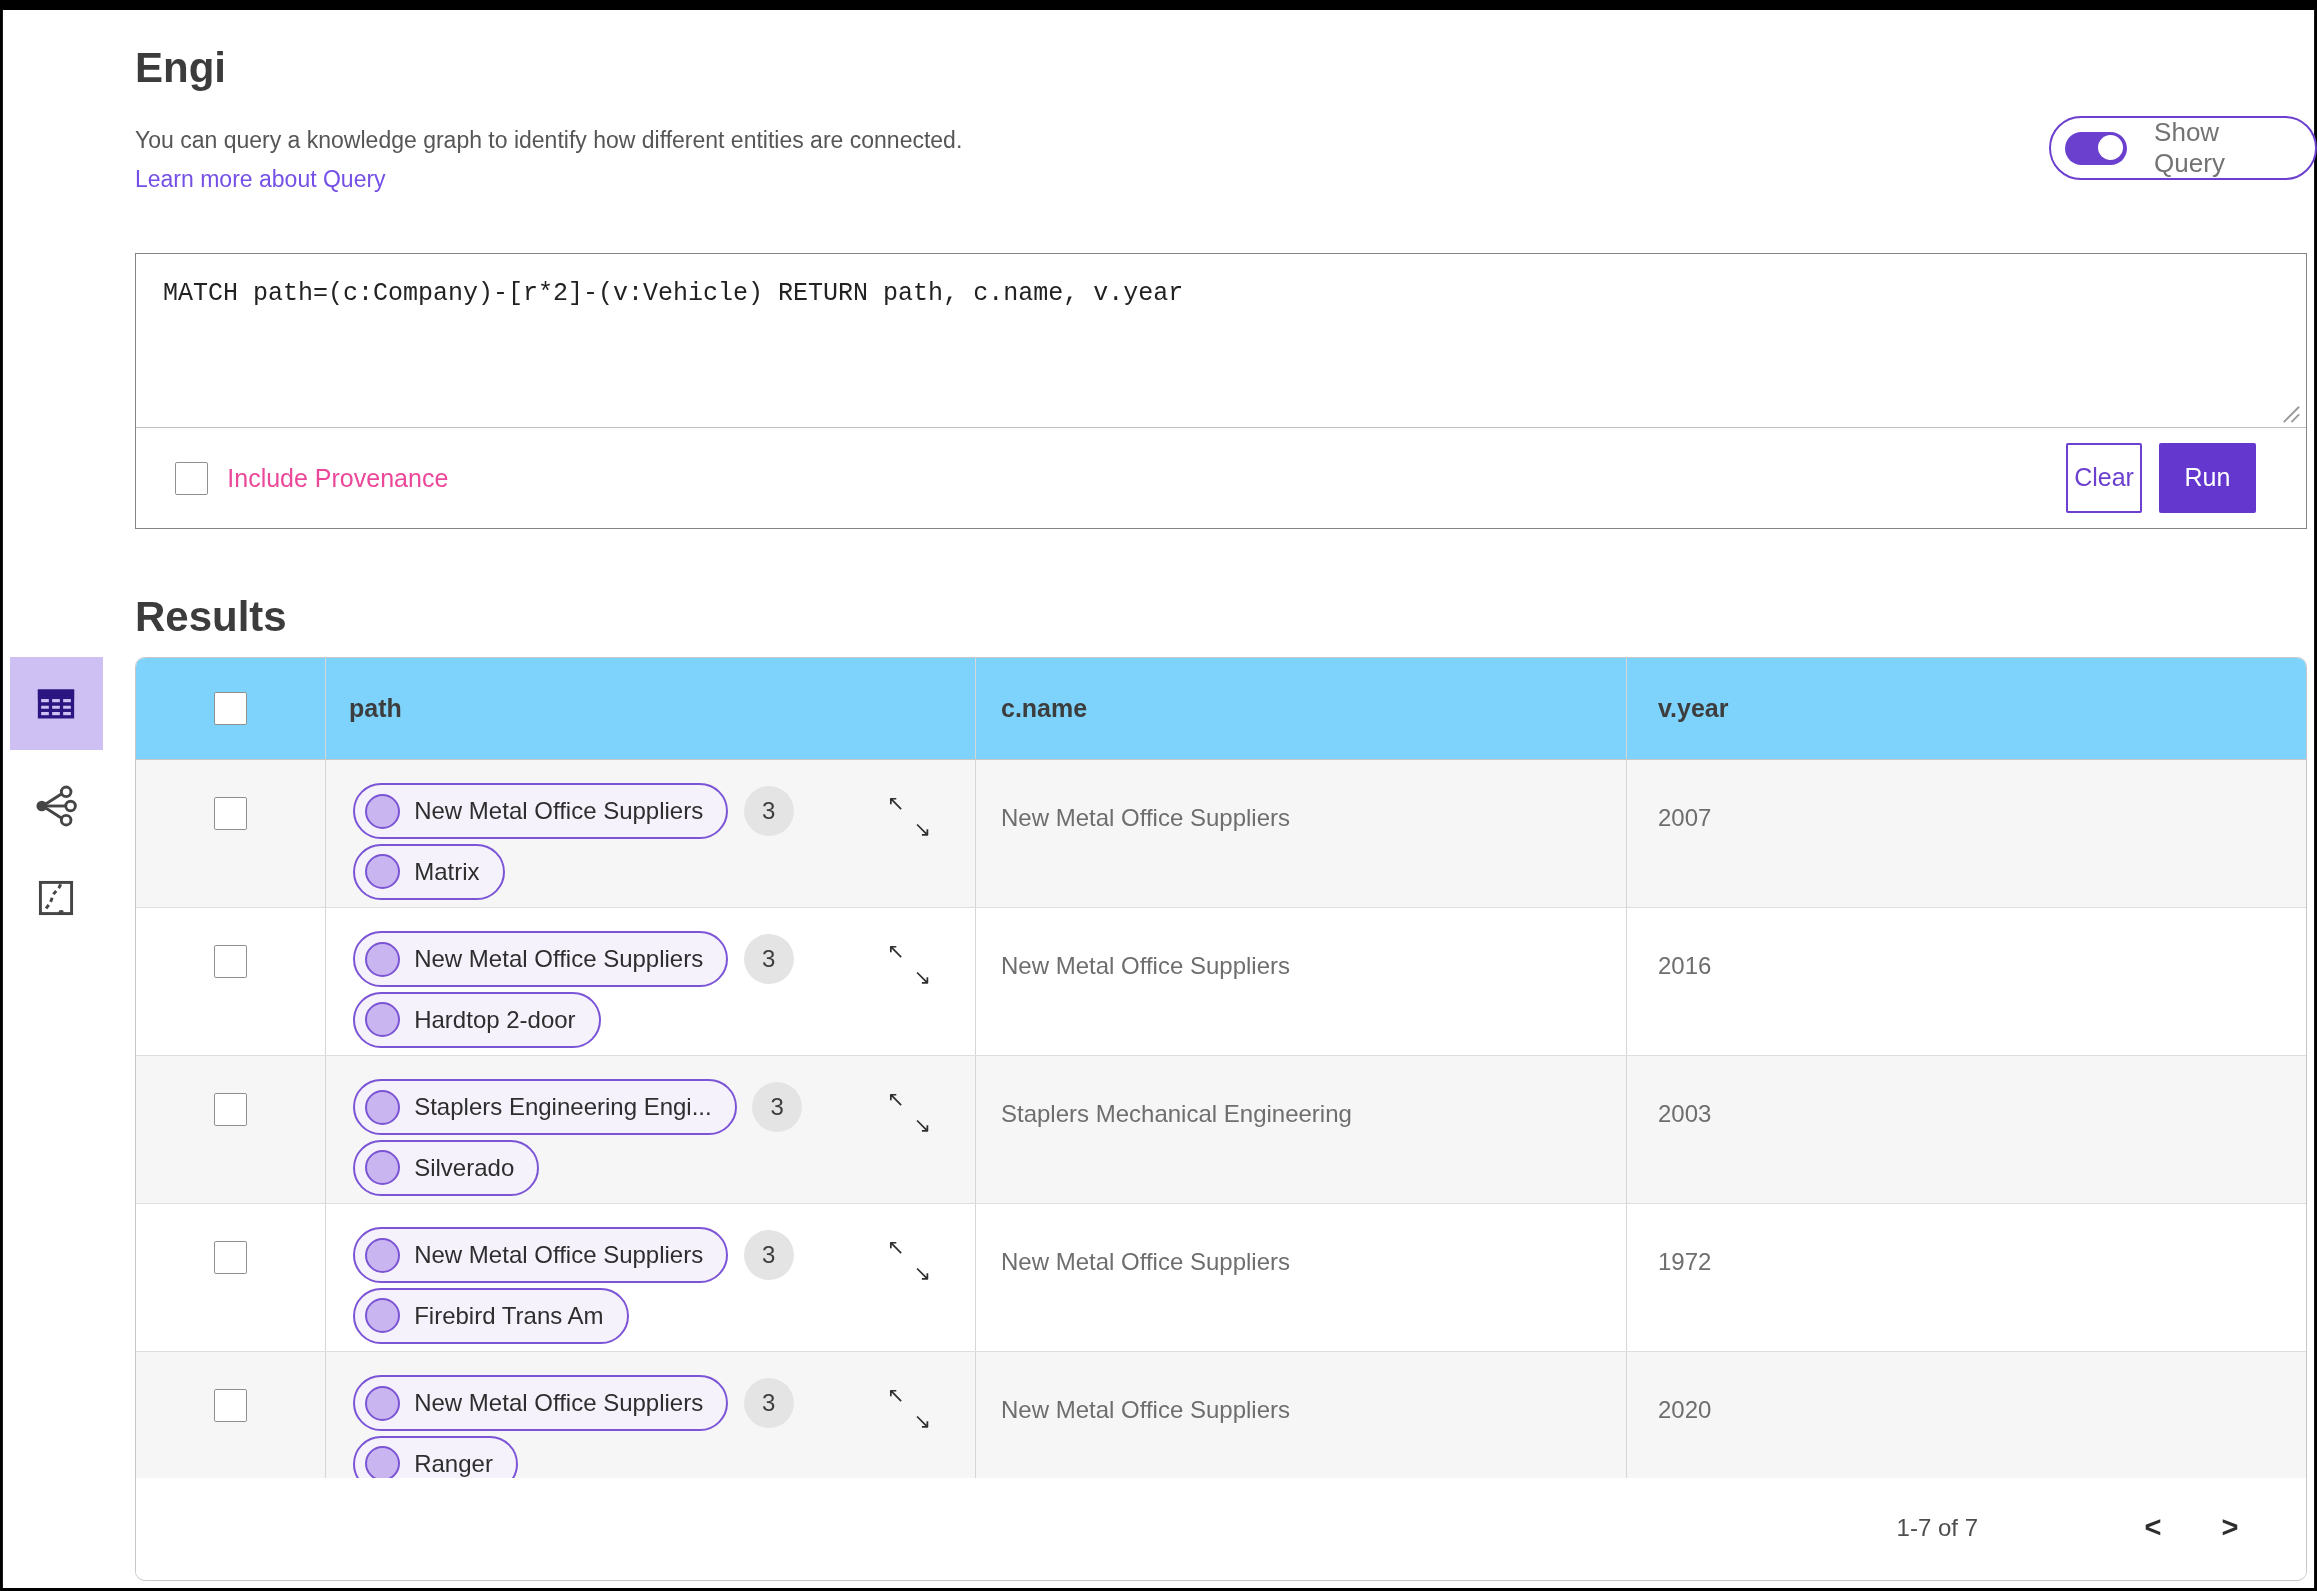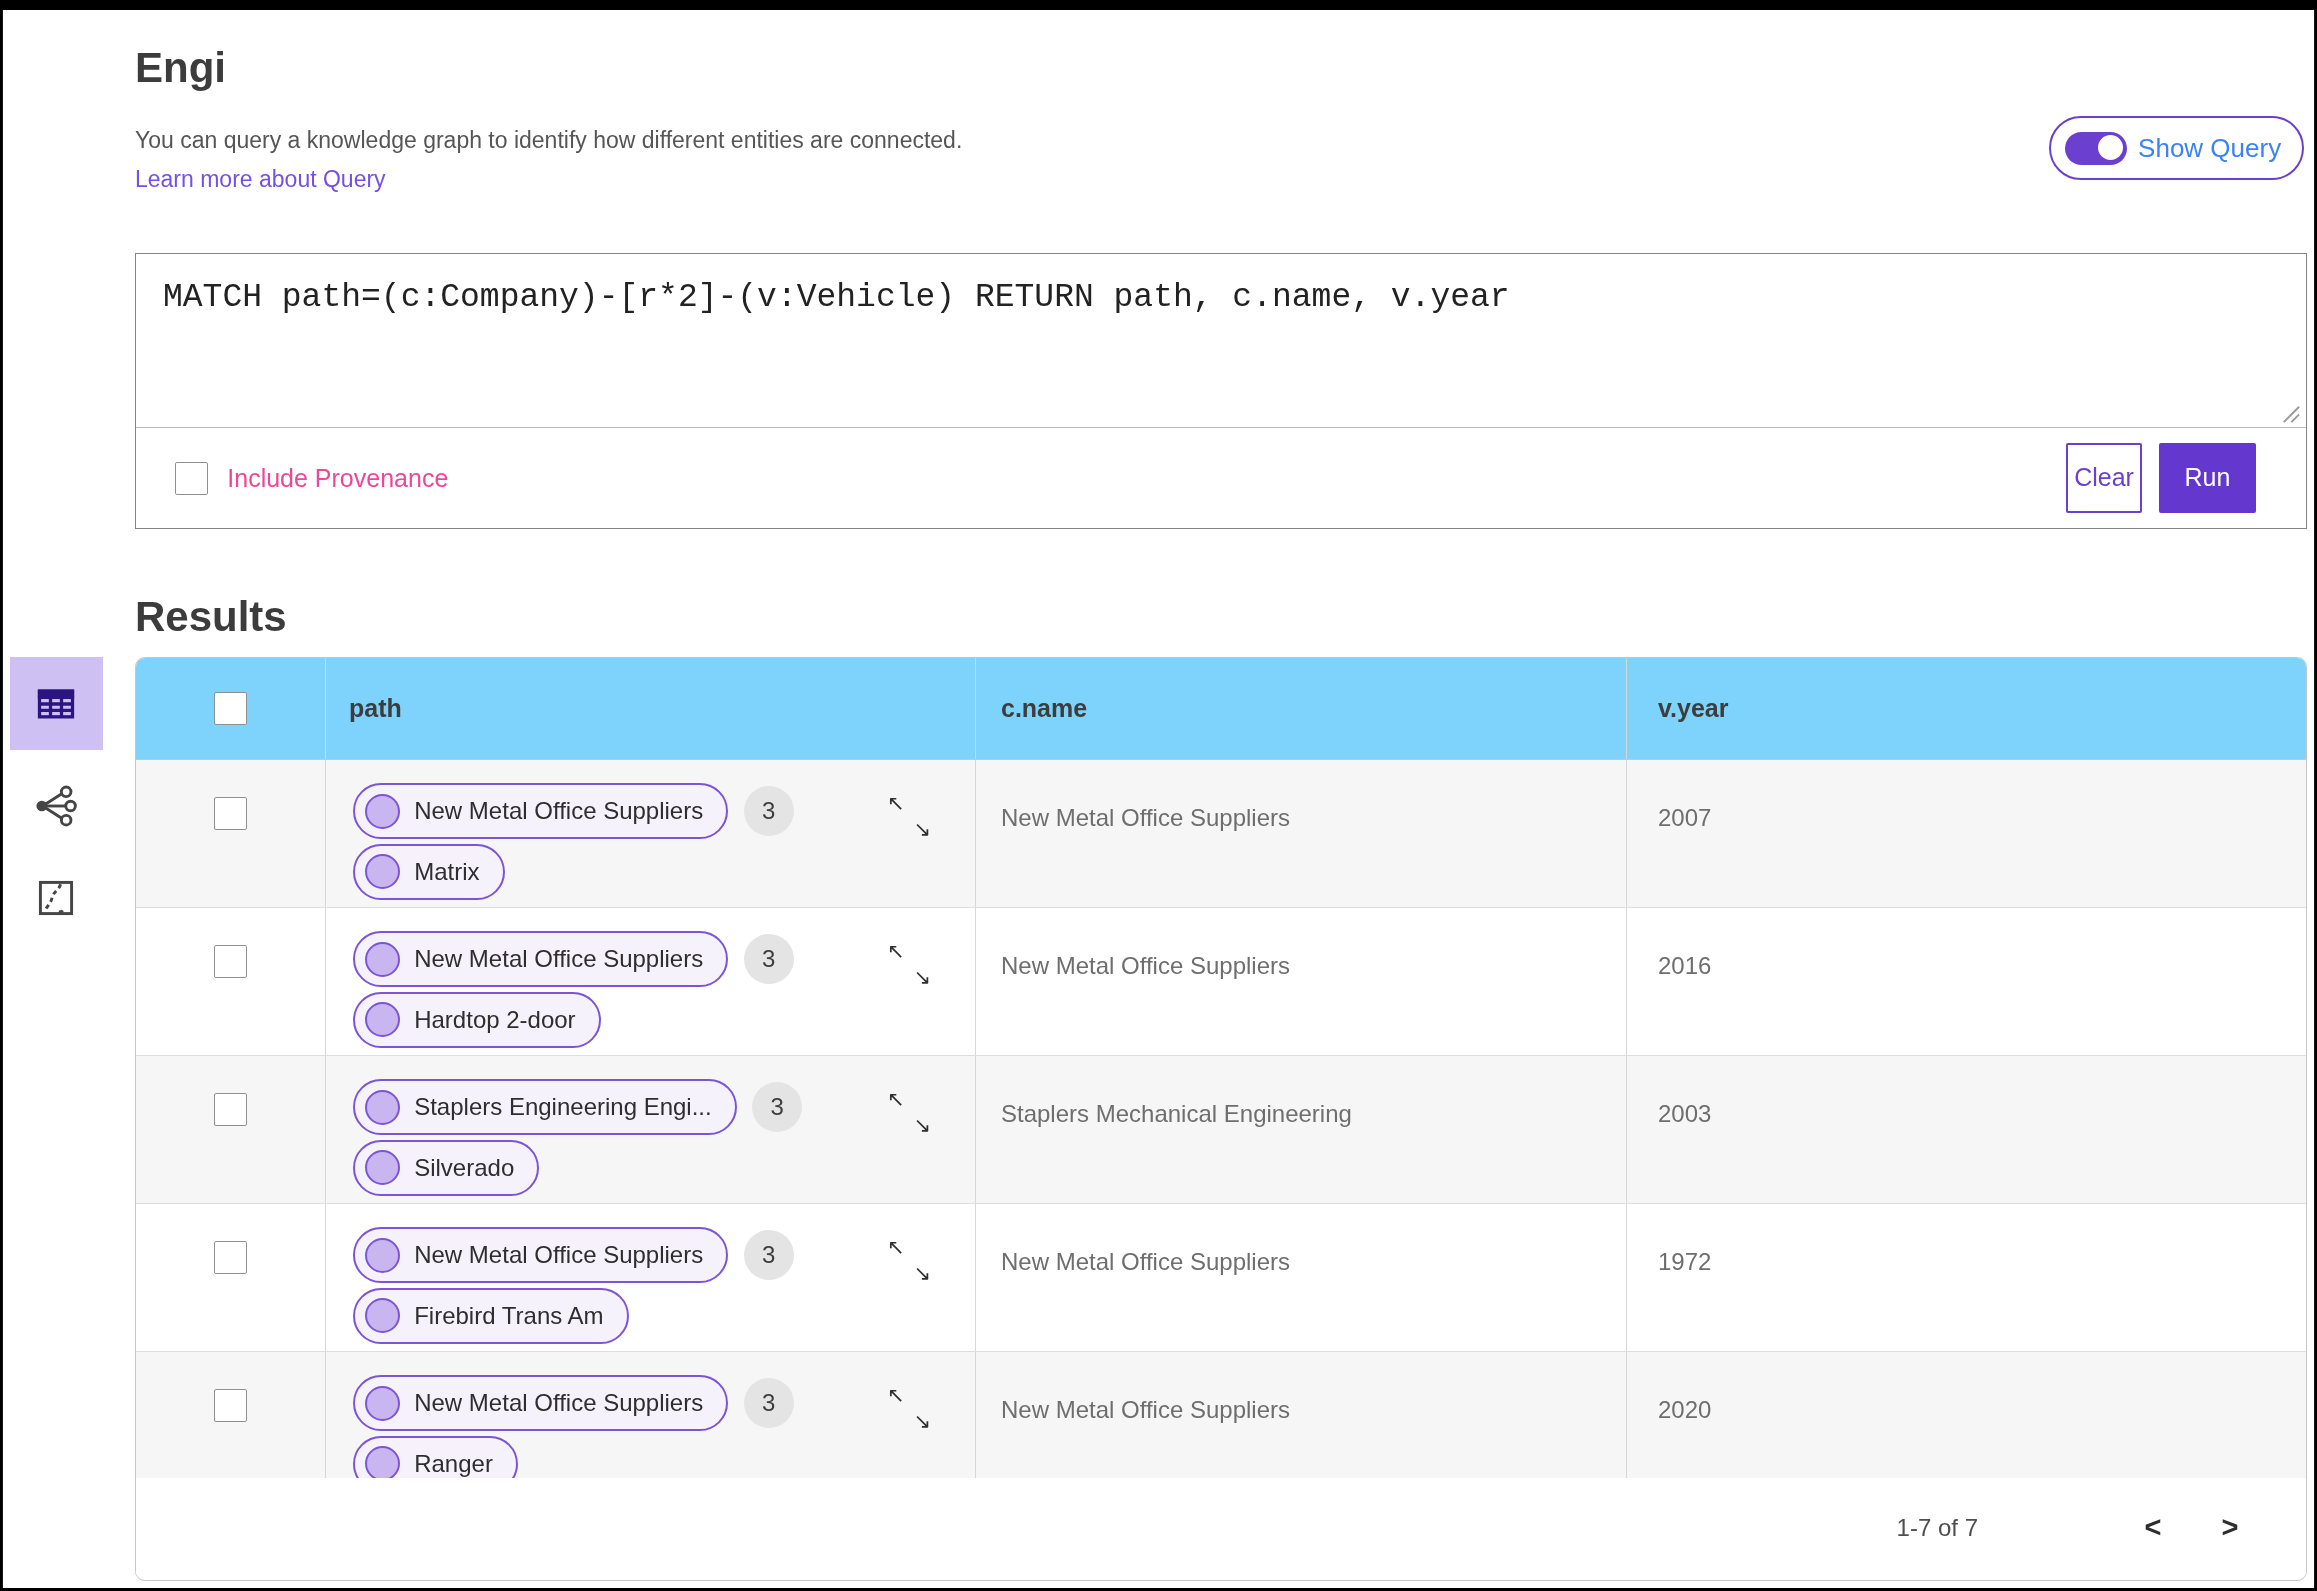--- a/index.html
+++ b/index.html
@@ -14,26 +14,26 @@
   .query-title { position:absolute; left:135px; top:15.4px; font-size:42px; font-weight:700; color:#3c3c3c; }
   .desc { position:absolute; left:135px; top:104px; font-size:23px; color:#565656; }
   .learn-link { position:absolute; left:135px; top:166px; font-size:23px; color:#7450e6; cursor:pointer; text-decoration:none; }
   .show-query {
     position:absolute; left:2049px; top:116px; height:64px; min-width:255px;
     border:2.9px solid #6b40cf; border-radius:35px; background:#fff;
     display:flex; align-items:center; gap:11.6px; padding:0 21px 0 13.5px; box-sizing:border-box; cursor:pointer;
   }
   .switch { width:62px; height:33px; border-radius:17.4px; background:#6b40cf; position:relative; flex:none; }
   .knob { position:absolute; right:3.9px; top:3.9px; width:25px; height:25px; border-radius:50%; background:#fff; }
-  .toggle-label { font-size:26px; color:#3b82f6; }
+  .toggle-label { font-size:26px; color:#737373;margin-left:16px; }
 
   .query-panel { position:absolute; left:135px; top:253px; width:2172px; height:276px; border:1.9px solid #848484; background:#fff; box-sizing:border-box; }
   .query-text {
     position:absolute; left:0; top:0; right:0; height:170px; padding:25px 27px;
-    font-family:"Liberation Mono", monospace; font-size:33px; color:#222; white-space:pre-wrap; box-sizing:border-box; cursor:text;
+    font-family:"Liberation Mono", monospace; font-size:25px; color:#222; white-space:pre-wrap; box-sizing:border-box; cursor:text;
   }
   .resize-handle { position:absolute; right:4.8px; top:147px; width:23px; height:23px; }
   .panel-footer { position:absolute; left:0; right:0; bottom:0; height:100px; border-top:1.9px solid #bdbdbd; display:flex; align-items:center; }
   .checkbox { width:33px; height:33px; border:1.9px solid #8f8f8f; background:#fff; border-radius:1.9px; box-sizing:border-box; cursor:pointer; flex:none; }
   .panel-footer .checkbox { margin-left:39px; }
   .cb-label { margin-left:19.3px; font-size:25px; color:#ec4899; }
   .btn-clear {
     position:absolute; right:164px; top:14.5px; width:76px; height:70px; background:#fff;
     border:2.9px solid #6b40cf; color:#6b40cf; font-size:25px; border-radius:1.9px; cursor:pointer;
     font-family:"Liberation Sans", sans-serif;

